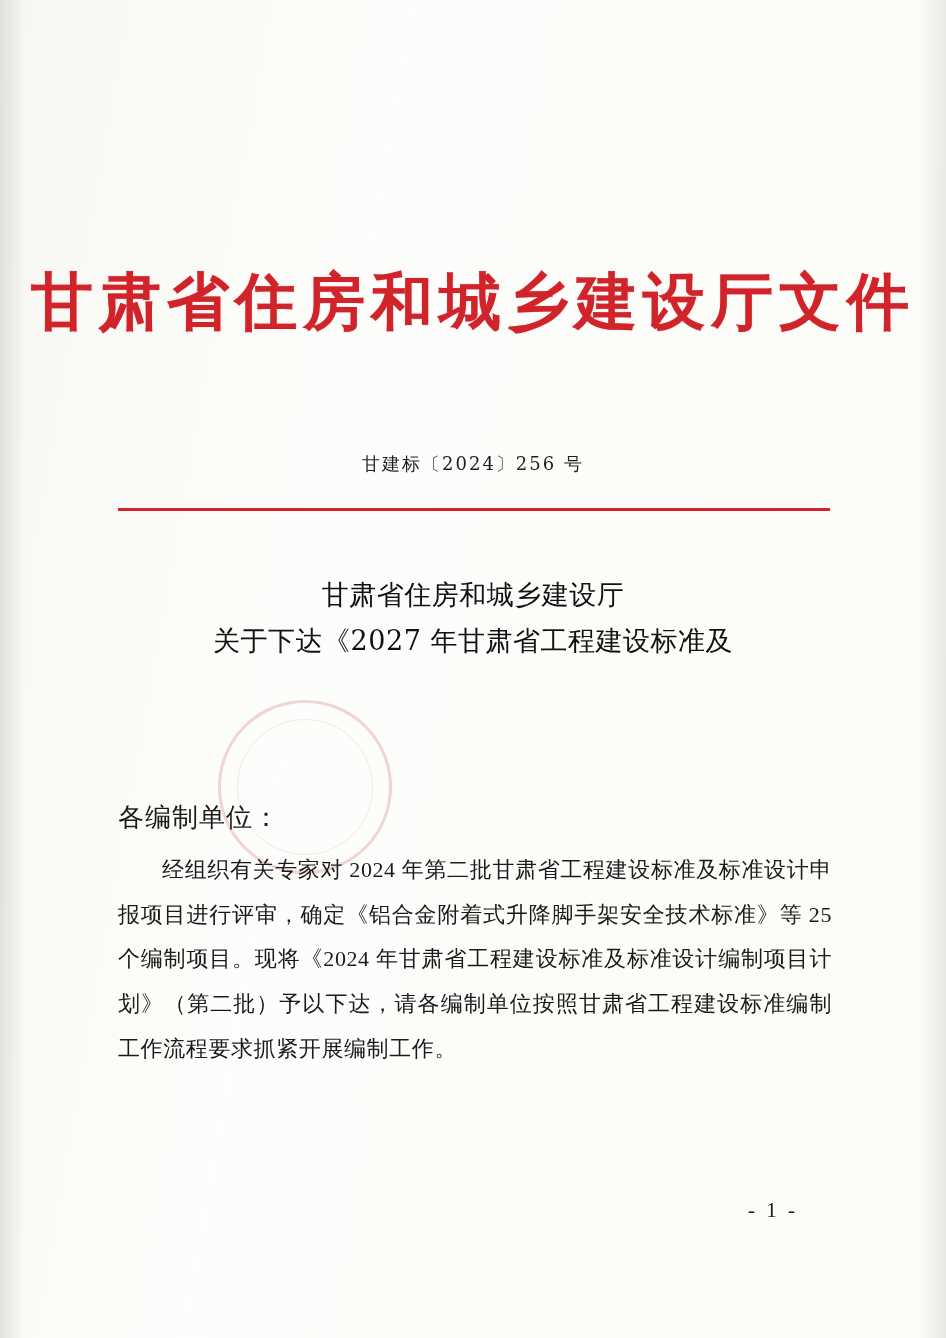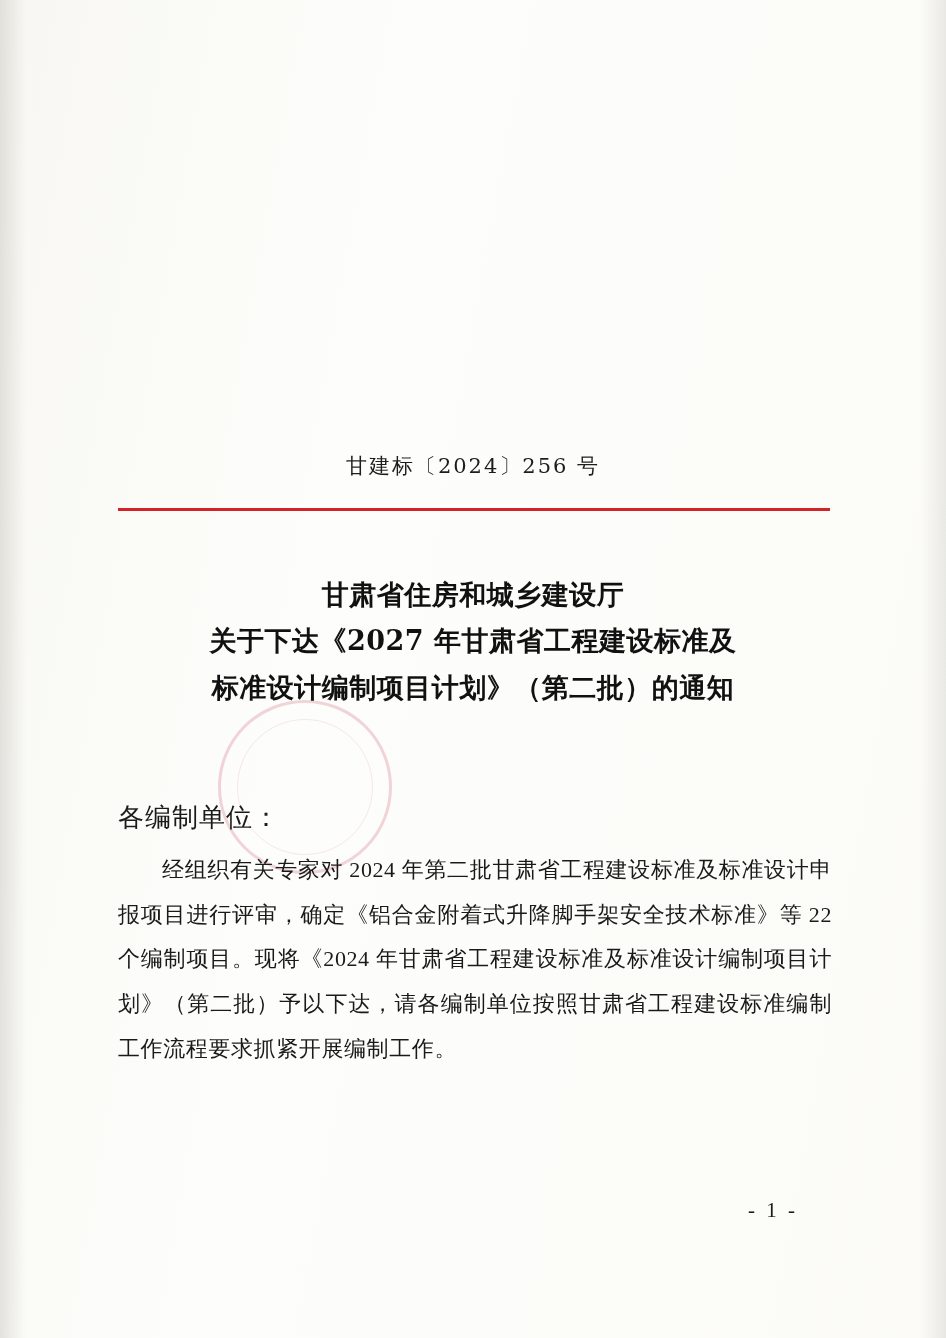--- a/index.html
+++ b/index.html
@@ -39,41 +39,41 @@
     line-height: 1.1;
     white-space: nowrap;
     text-shadow: 0 0 1px rgba(208,36,42,0.6);
   }
   .doc-number {
     position: absolute;
     top: 452px;
     left: 0;
     width: 100%;
     text-align: center;
-    font-size: 21px;
+    font-size: 18px;
     letter-spacing: 2px;
     font-family: "DejaVu Serif", "Liberation Serif", serif;
     color: #1d1d1d;
   }
   .red-rule {
     position: absolute;
     top: 508px;
     left: 118px;
     width: 712px;
     height: 3px;
     background: #d0242a;
   }
   .title-block {
     position: absolute;
     top: 572px;
     left: 0;
     width: 100%;
     text-align: center;
     font-family: "DejaVu Serif", "Liberation Serif", serif;
-    font-weight: bold;
+    font-weight: normal;
     font-size: 27px;
     line-height: 1.72;
     letter-spacing: 0.5px;
     color: #111;
   }
   .title-block div {
     white-space: nowrap;
   }
   .salutation {
     position: absolute;
@@ -141,33 +141,33 @@
   }
 </style>
 </head>
 <body>
 
 <div class="page">
   <div class="paper-tint"></div>
   <div class="edge-shadow"></div>
   <div class="edge-shadow right"></div>
 
+  <div class="doc-header">甘肃省住房和城乡建设厅文件</div>
 
   <div class="doc-number">甘建标〔2024〕256 号</div>
 
   <div class="red-rule"></div>
 
   <div class="seal"></div>
 
   <div class="title-block">
     <div>甘肃省住房和城乡建设厅</div>
     <div>关于下达《2027 年甘肃省工程建设标准及</div>
-    <div>标准设计编制项目计划》（第二批）的通知</div>
   </div>
 
   <div class="salutation">各编制单位：</div>
 
   <div class="body-text">
-    <p>经组织有关专家对 2024 年第二批甘肃省工程建设标准及标准设计申报项目进行评审，确定《铝合金附着式升降脚手架安全技术标准》等 22 个编制项目。现将《2024 年甘肃省工程建设标准及标准设计编制项目计划》（第二批）予以下达，请各编制单位按照甘肃省工程建设标准编制工作流程要求抓紧开展编制工作。</p>
+    <p>经组织有关专家对 2024 年第二批甘肃省工程建设标准及标准设计申报项目进行评审，确定《铝合金附着式升降脚手架安全技术标准》等 25 个编制项目。现将《2024 年甘肃省工程建设标准及标准设计编制项目计划》（第二批）予以下达，请各编制单位按照甘肃省工程建设标准编制工作流程要求抓紧开展编制工作。</p>
   </div>
 
   <div class="page-number">- 1 -</div>
 </div>
 
 </body></html>

